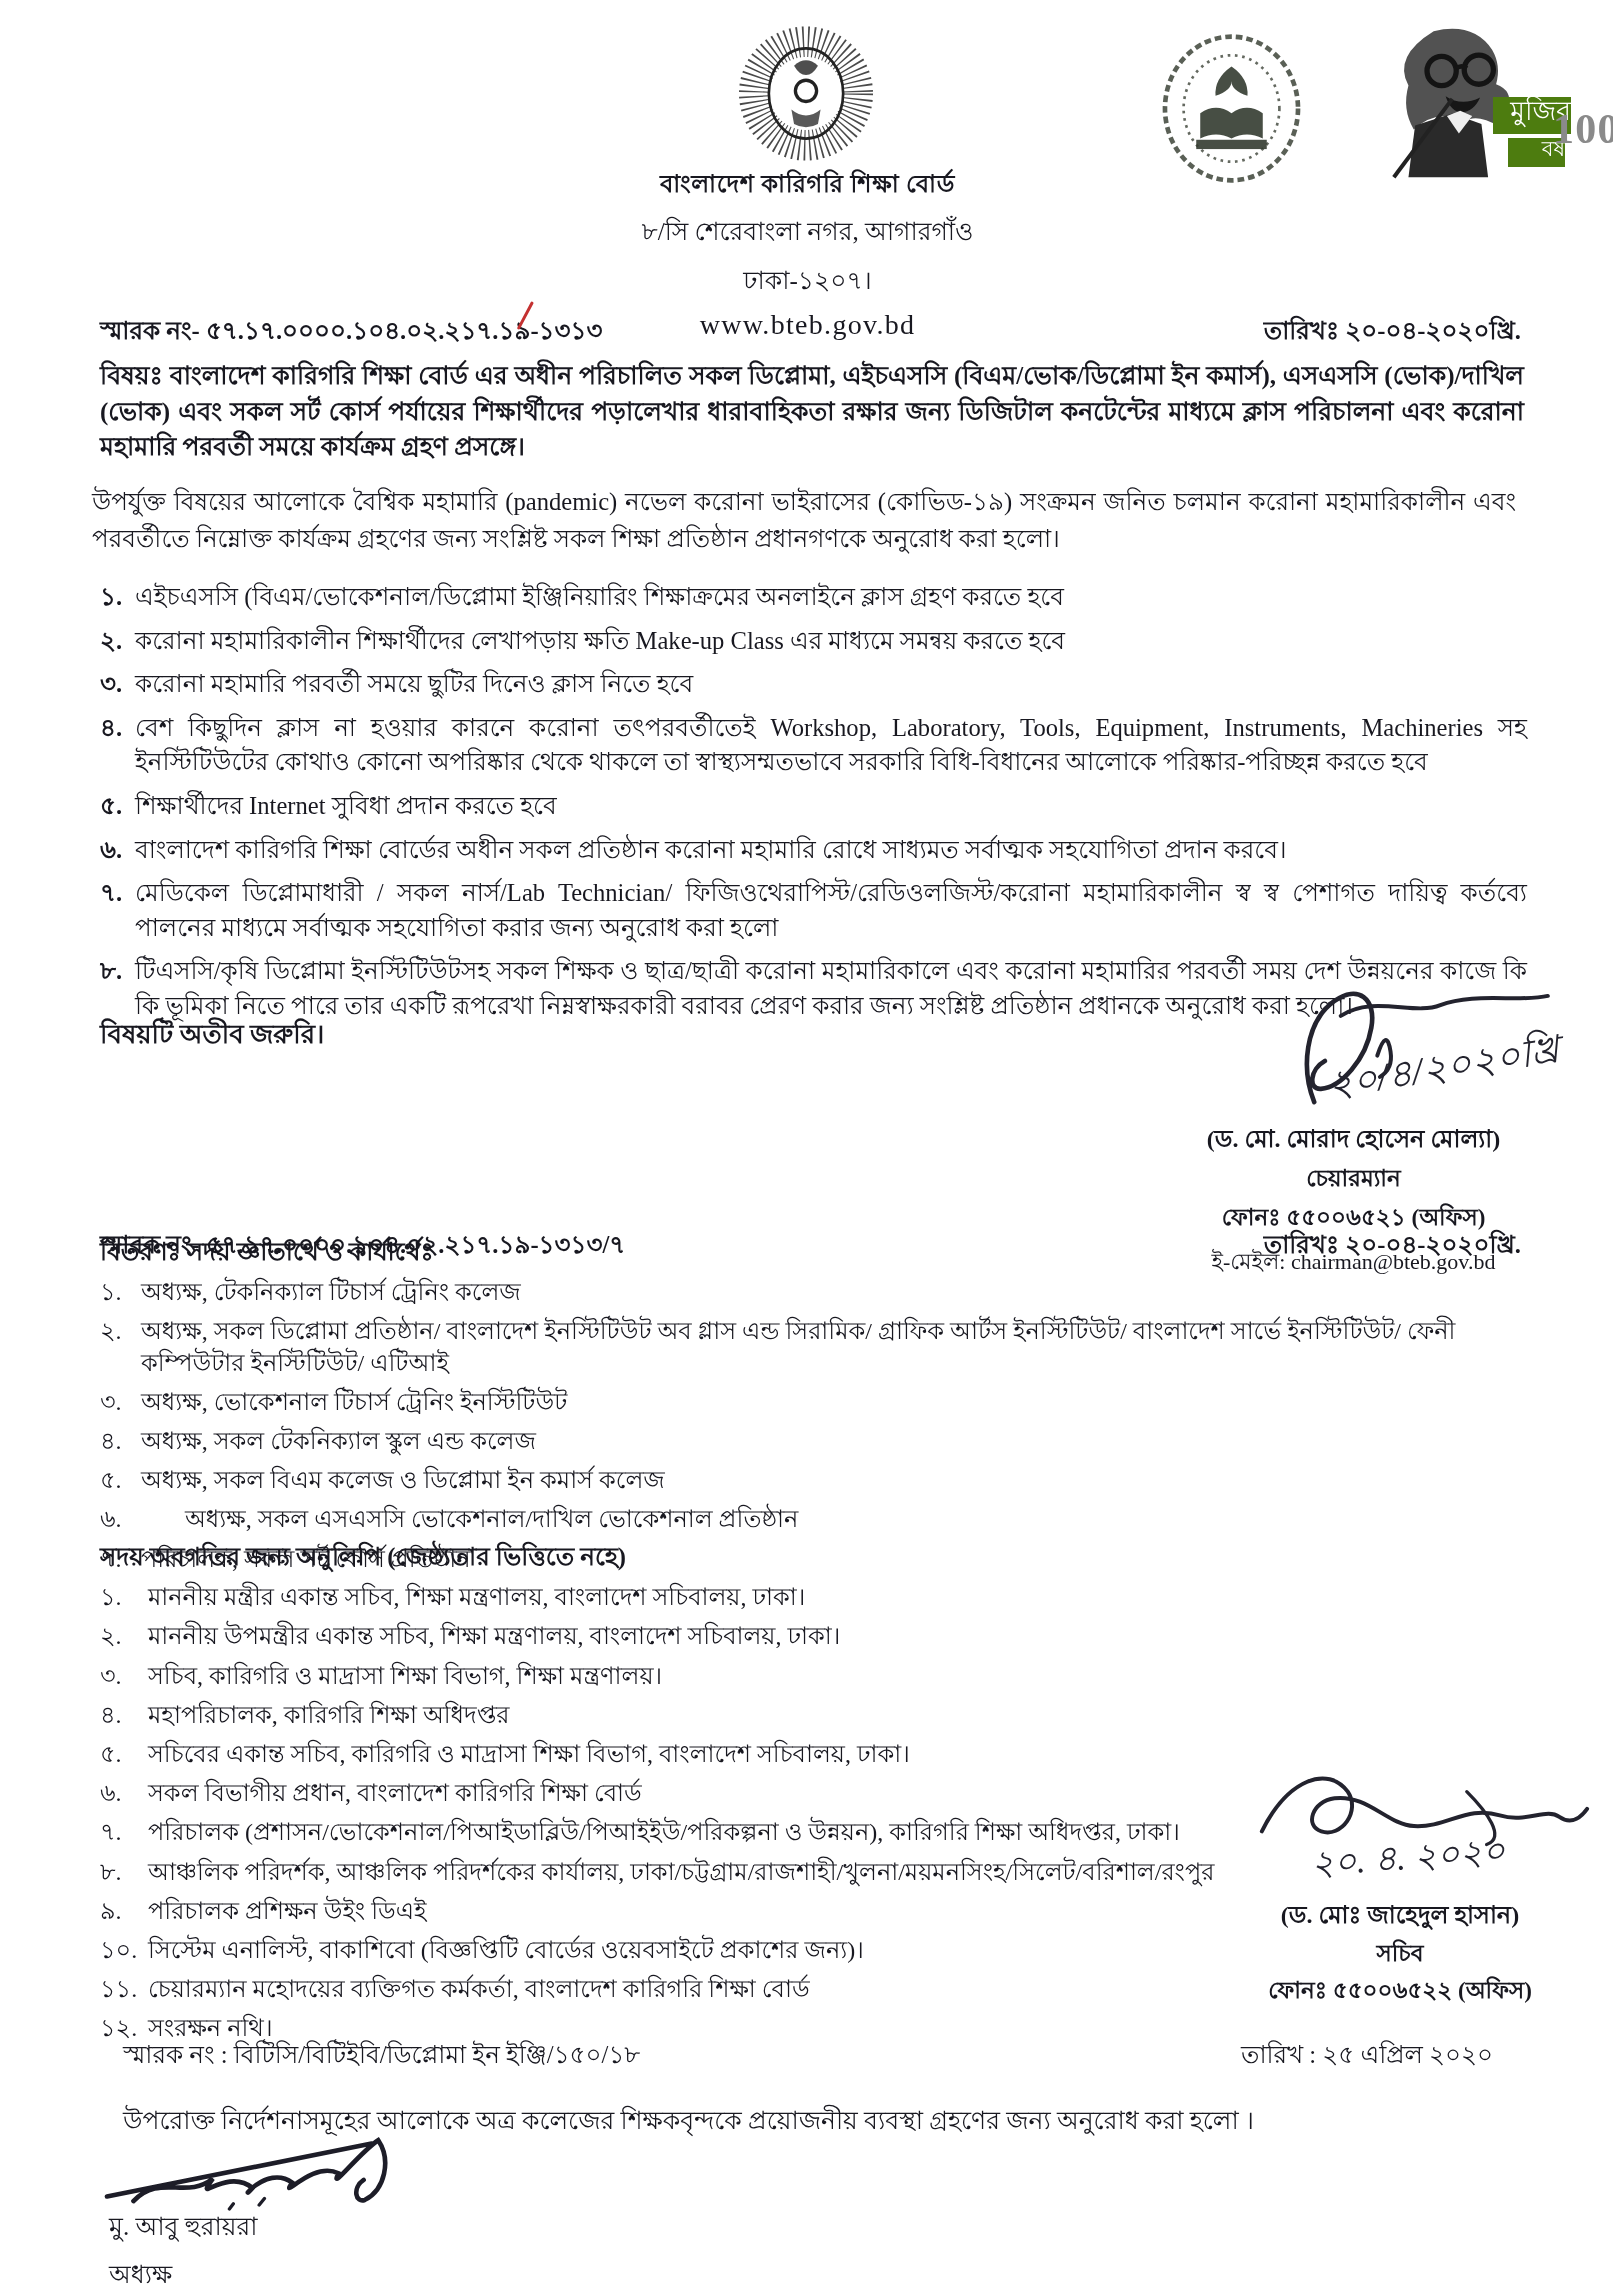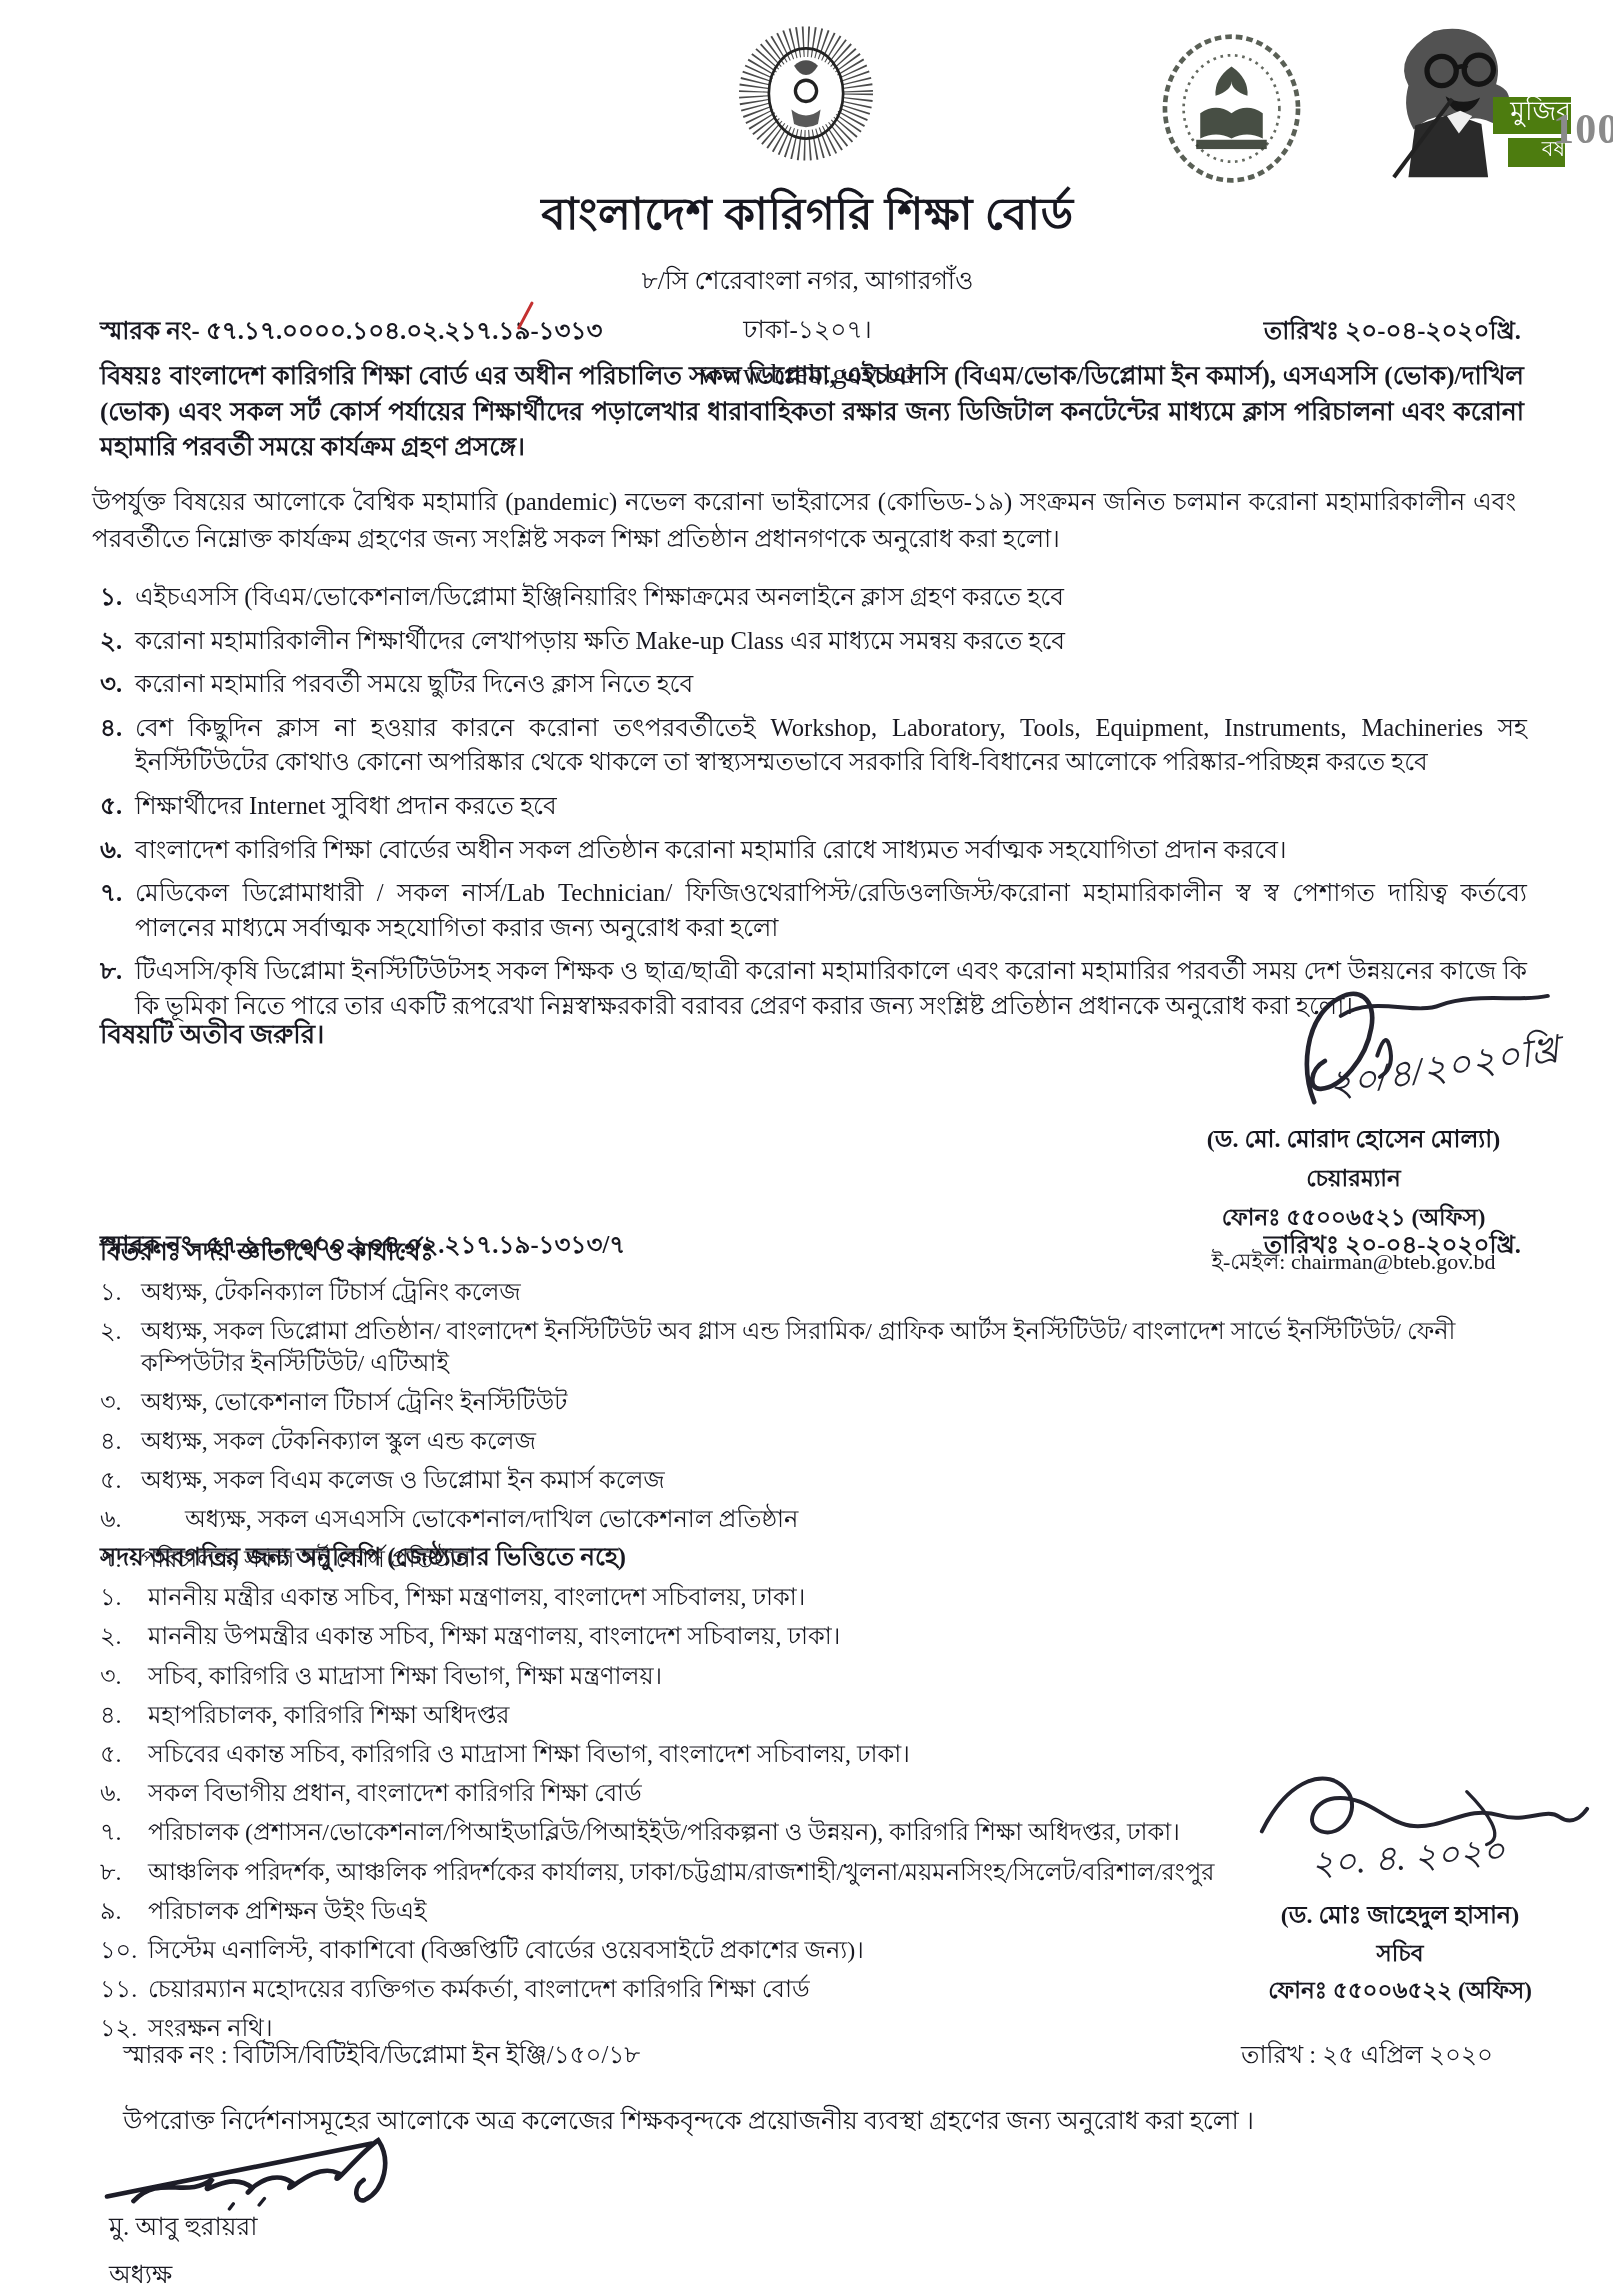--- a/index.html
+++ b/index.html
@@ -10,21 +10,21 @@
     margin:0 auto;
     background:#ffffff;
     font-family:"Liberation Serif", serif;
     color:#181820;
     overflow:hidden;
   }
   .abs{position:absolute;}
   .center{text-align:center;}
 
   
-  .org-name{font-size:44px;font-weight:bold;letter-spacing:0.7px;margin-top:16px;}
+  .org-name{font-size:24px;font-weight:bold;letter-spacing:0.7px;}
   .addr{font-size:25px;margin-top:6.6px;}
   .website{font-size:28px;margin-top:5.3px;letter-spacing:1.3px;}
 
   
   .memo-row{left:100px;width:1421px;display:flex;justify-content:space-between;font-size:24.6px;font-weight:bold;}
 
   .subject{left:100px;width:1424px;font-size:25px;font-weight:bold;line-height:1.42;text-align:justify;}
   .intro{left:92px;width:1424px;font-size:24.6px;line-height:1.52;text-align:justify;}
 
   .olist{left:100px;width:1427px;font-size:24.6px;line-height:1.42;}

